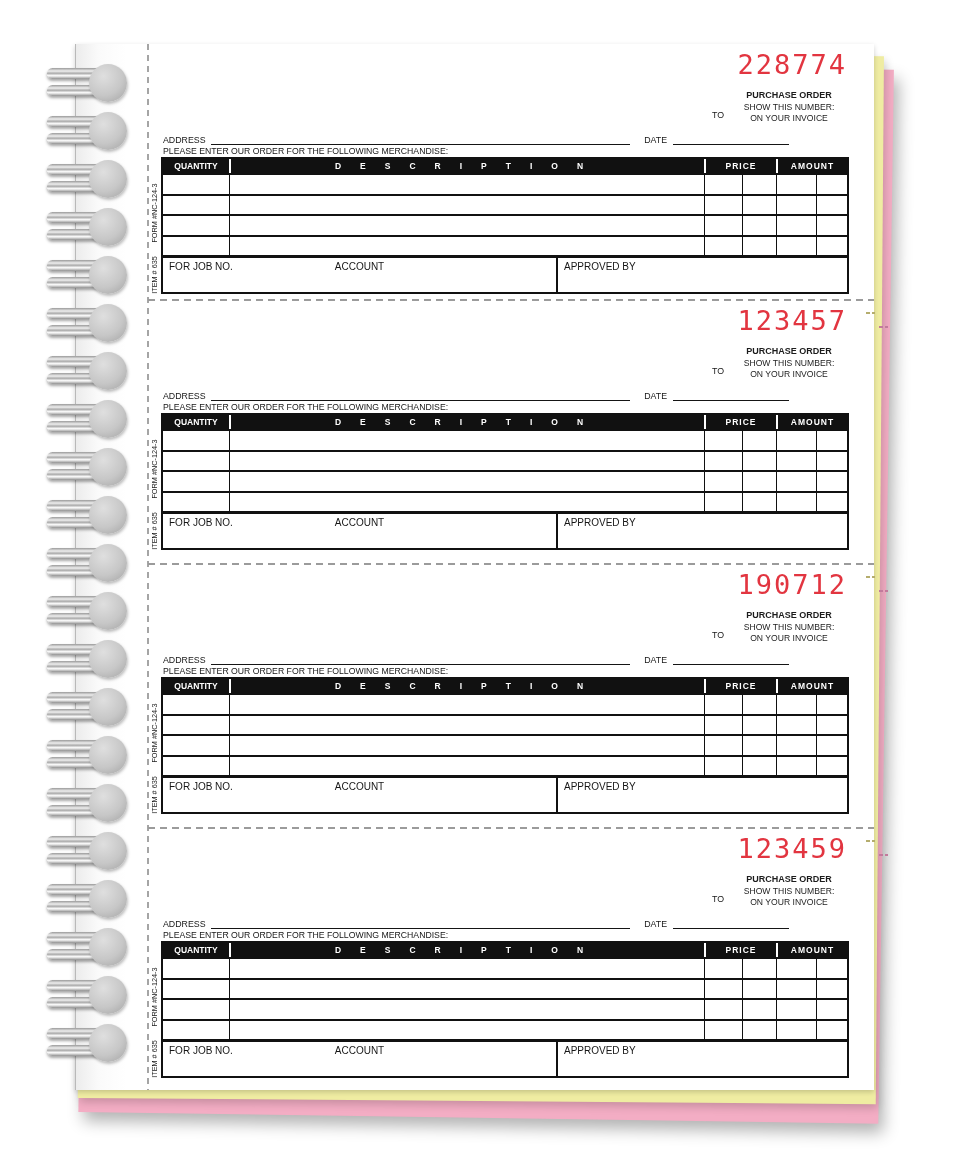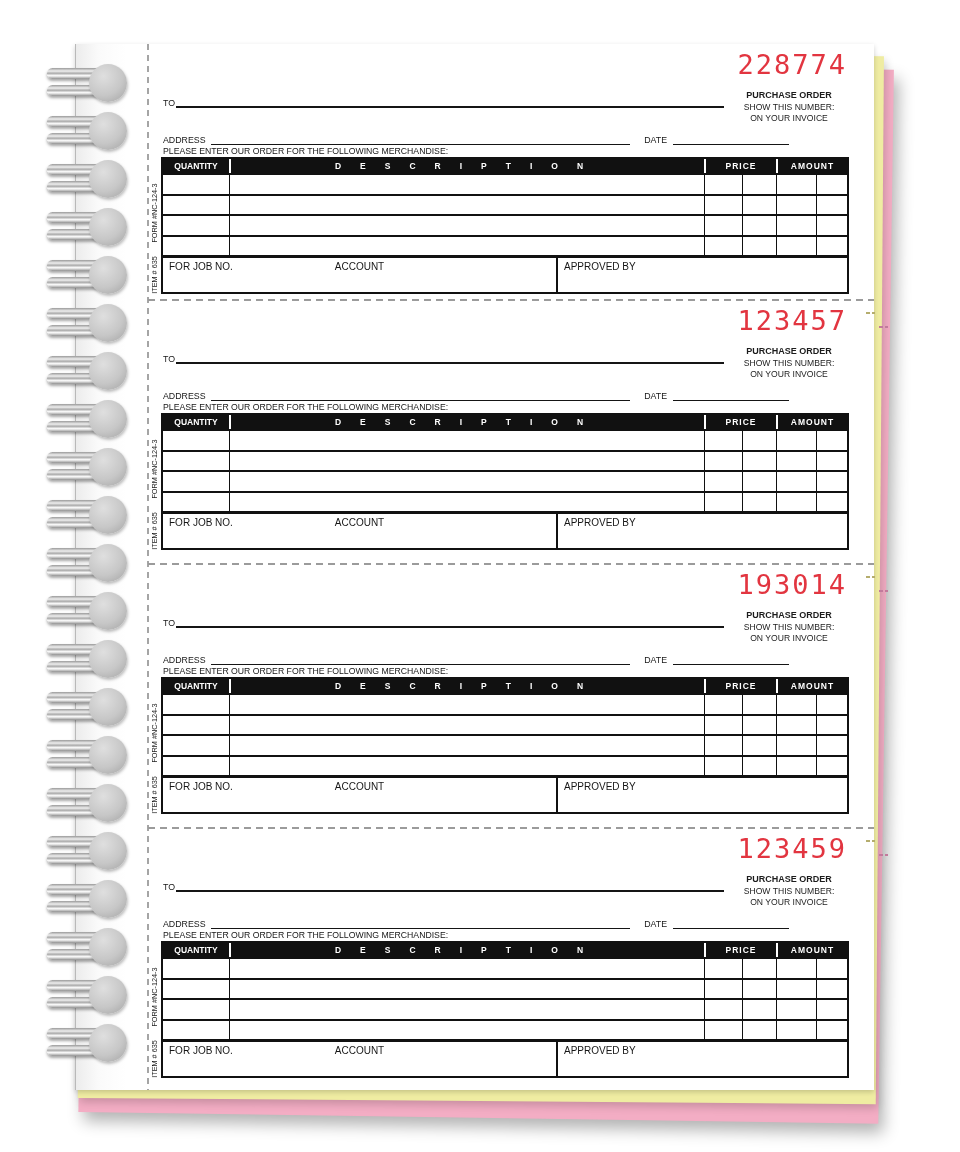--- a/index.html
+++ b/index.html
@@ -53,21 +53,21 @@
     font-size:27px; line-height:27px; letter-spacing:2px;
     color:var(--c-red,#e23540);
   }
   .po-head { position:absolute; top:46px; right:0; width:120px; text-align:center; color:#1c1c1c; }
   .po-title { font-size:9px; font-weight:bold; line-height:11.5px; }
   .po-sub  { font-size:8.6px; line-height:11px; }
 
   .row { position:absolute; left:2px; display:flex; align-items:flex-end; }
   .lbl { font-size:8.8px; line-height:10px; color:#161616; white-space:nowrap; }
   .fill-line { border-bottom:1.6px solid #151515; height:11px; }
-  .to-row { top:51px; width:561px; }
+  .to-row { top:66px; width:561px;flex-direction:column; }
   .to-row .fill-line { flex:1; border-bottom-width:2px; margin-left:1px; }
   .addr-row { top:89px; width:626px; }
   .addr-row .line-a { flex:1; margin-left:5px; }
   .addr-row .date-lbl { margin-left:14px; }
   .addr-row .line-d { width:116px; margin-left:6px; }
   .instruction { position:absolute; left:2px; top:102px; font-size:8.7px; line-height:10px; color:#161616; }
 
   
   .po-table {
     position:absolute; top:113px; left:0; width:688px;
@@ -257,21 +257,21 @@
         <div class="fcell fcell-right">
           <span class="flabel">APPROVED BY</span>
         </div>
       </div>
     </div>
   </section>
         <section class="form-slot has-divider" style="height: 264px;">
     <span class="vtext vtext-form">FORM #NC-124-3</span>
     <span class="vtext vtext-item">ITEM # 635</span>
     <div class="content">
-      <div class="po-number">193014</div>
+      <div class="po-number">190712</div>
       <div class="po-head">
         <div class="po-title">PURCHASE ORDER</div>
         <div class="po-sub">SHOW THIS NUMBER:</div>
         <div class="po-sub">ON YOUR INVOICE</div>
       </div>
       <div class="row to-row">
         <span class="lbl">TO</span>
         <span class="fill-line"></span>
       </div>
       <div class="row addr-row">

